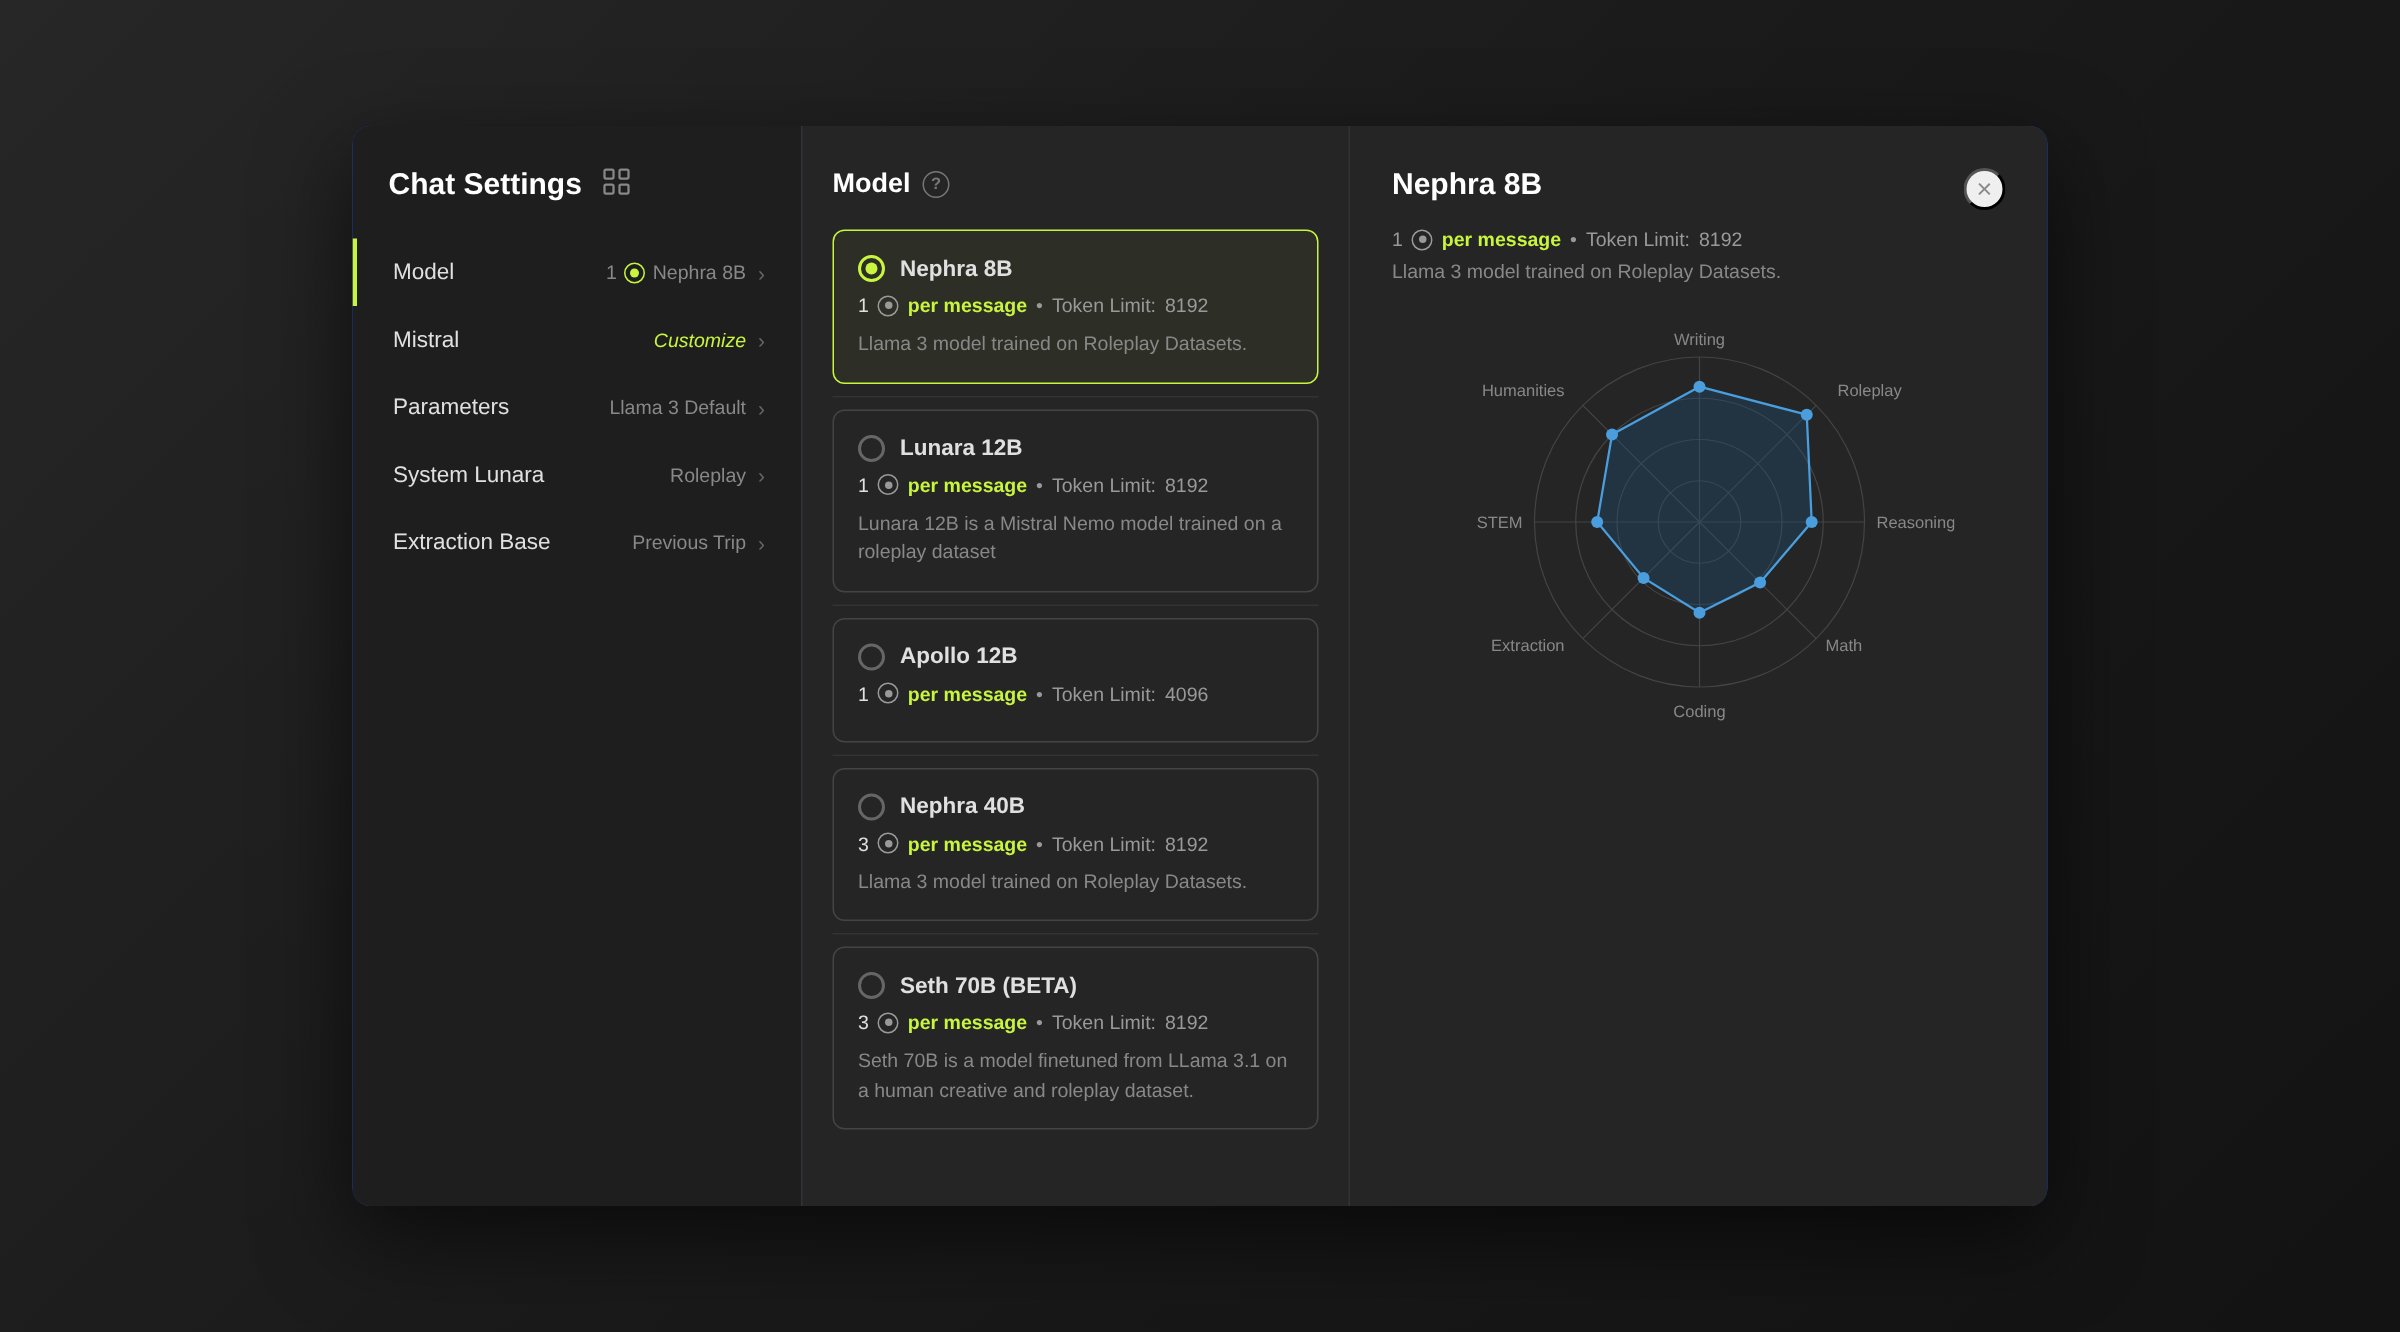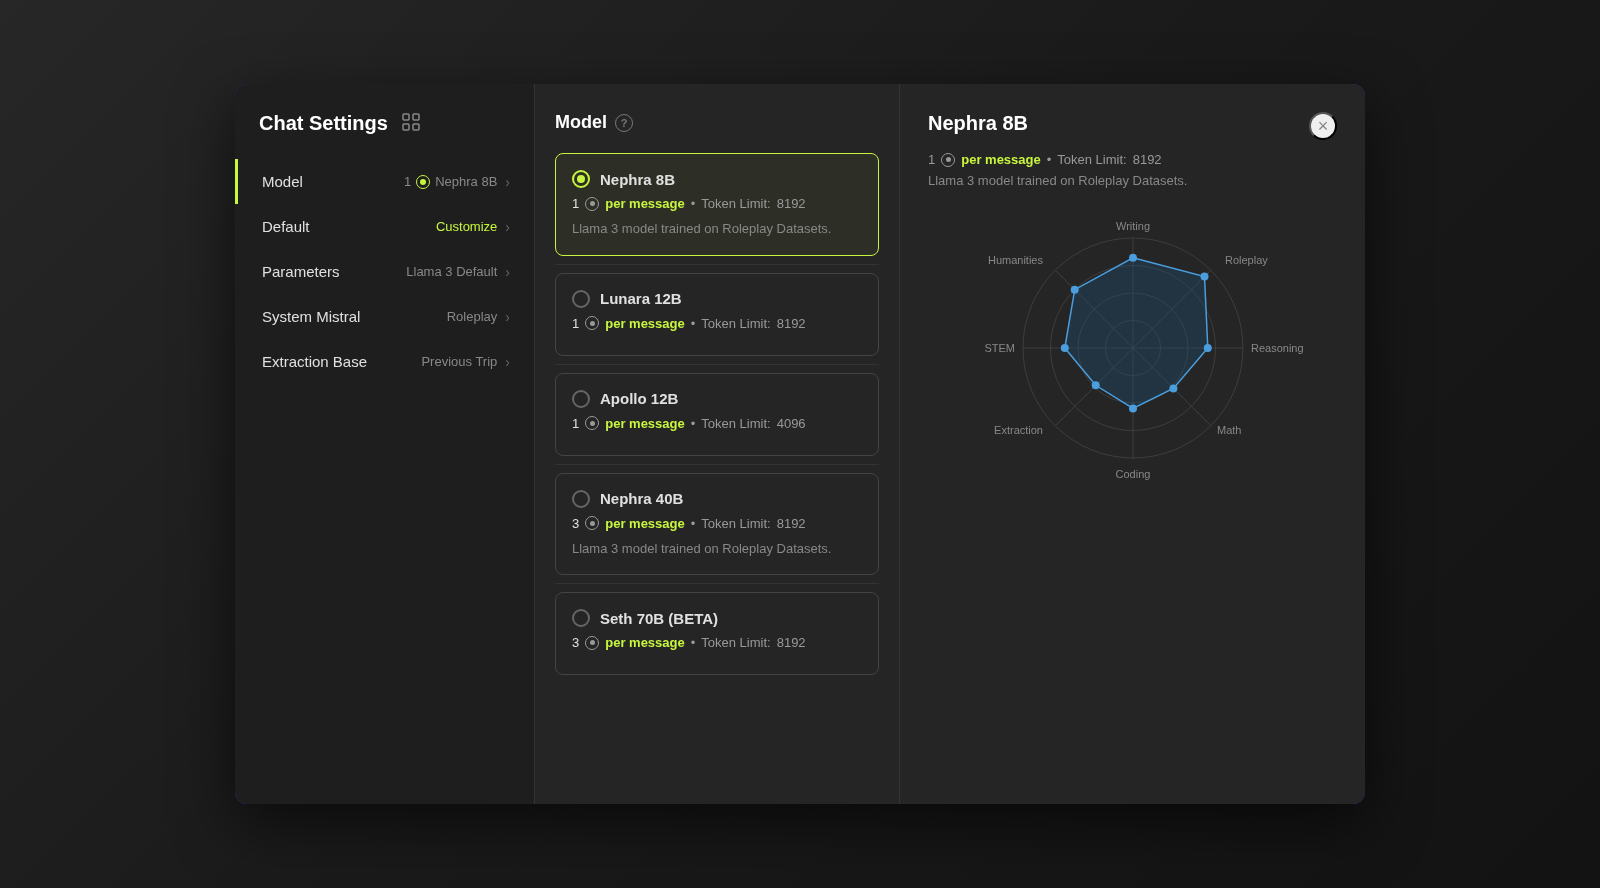--- a/index.html
+++ b/index.html
@@ -70,20 +70,21 @@
     }
     .nav-item-value {
       color: #888;
       font-size: 13px;
       display: flex;
       align-items: center;
       gap: 5px;
     }
     .nav-item-value.customize {
       color: #c8f53e;
+      font-style: italic;
     }
     .chevron-icon {
       color: #666;
       font-size: 14px;
       margin-left: 8px;
     }
 
     
     .middle-panel {
       width: 365px;
@@ -296,33 +297,33 @@
         <span>1</span>
         <span style="display:inline-flex;align-items:center;justify-content:center;width:14px;height:14px;border-radius:50%;border:1.5px solid #c8f53e;">
           <span style="width:6px;height:6px;border-radius:50%;background:#c8f53e;display:block;"></span>
         </span>
         <span>Nephra 8B</span>
       </span>
       <span class="chevron-icon">›</span>
     </div>
 
     <div class="nav-item">
-      <span class="nav-item-label">Default</span>
+      <span class="nav-item-label">Mistral</span>
       <span class="nav-item-value customize">Customize</span>
       <span class="chevron-icon">›</span>
     </div>
 
     <div class="nav-item">
       <span class="nav-item-label">Parameters</span>
       <span class="nav-item-value">Llama 3 Default</span>
       <span class="chevron-icon">›</span>
     </div>
 
     <div class="nav-item">
-      <span class="nav-item-label">System Mistral</span>
+      <span class="nav-item-label">System Lunara</span>
       <span class="nav-item-value">Roleplay</span>
       <span class="chevron-icon">›</span>
     </div>
 
     <div class="nav-item">
       <span class="nav-item-label">Extraction Base</span>
       <span class="nav-item-value">Previous Trip</span>
       <span class="chevron-icon">›</span>
     </div>
   </div>
@@ -361,20 +362,21 @@
       <div class="model-meta">
         <span class="count">1</span>
         <span style="display:inline-flex;align-items:center;justify-content:center;width:14px;height:14px;border-radius:50%;border:1.5px solid #999;">
           <span style="width:5px;height:5px;border-radius:50%;background:#999;display:block;"></span>
         </span>
         <span class="per-msg">per message</span>
         <span>•</span>
         <span>Token Limit:</span>
         <span>8192</span>
       </div>
+      <div class="model-desc">Lunara 12B is a Mistral Nemo model trained on a roleplay dataset</div>
     </div>
 
     <hr class="divider">
 
     <div class="model-card">
       <div class="model-card-header">
         <span class="radio-btn"></span>
         <span class="model-name">Apollo 12B</span>
       </div>
       <div class="model-meta">
@@ -419,20 +421,21 @@
       <div class="model-meta">
         <span class="count">3</span>
         <span style="display:inline-flex;align-items:center;justify-content:center;width:14px;height:14px;border-radius:50%;border:1.5px solid #999;">
           <span style="width:5px;height:5px;border-radius:50%;background:#999;display:block;"></span>
         </span>
         <span class="per-msg">per message</span>
         <span>•</span>
         <span>Token Limit:</span>
         <span>8192</span>
       </div>
+      <div class="model-desc">Seth 70B is a model finetuned from LLama 3.1 on a human creative and roleplay dataset.</div>
     </div>
   </div>
 
   <div class="right-panel">
     <div class="right-panel-header">
       <span class="right-panel-title">Nephra 8B</span>
       <button class="close-btn">×</button>
     </div>
 
     <div class="right-panel-meta">

